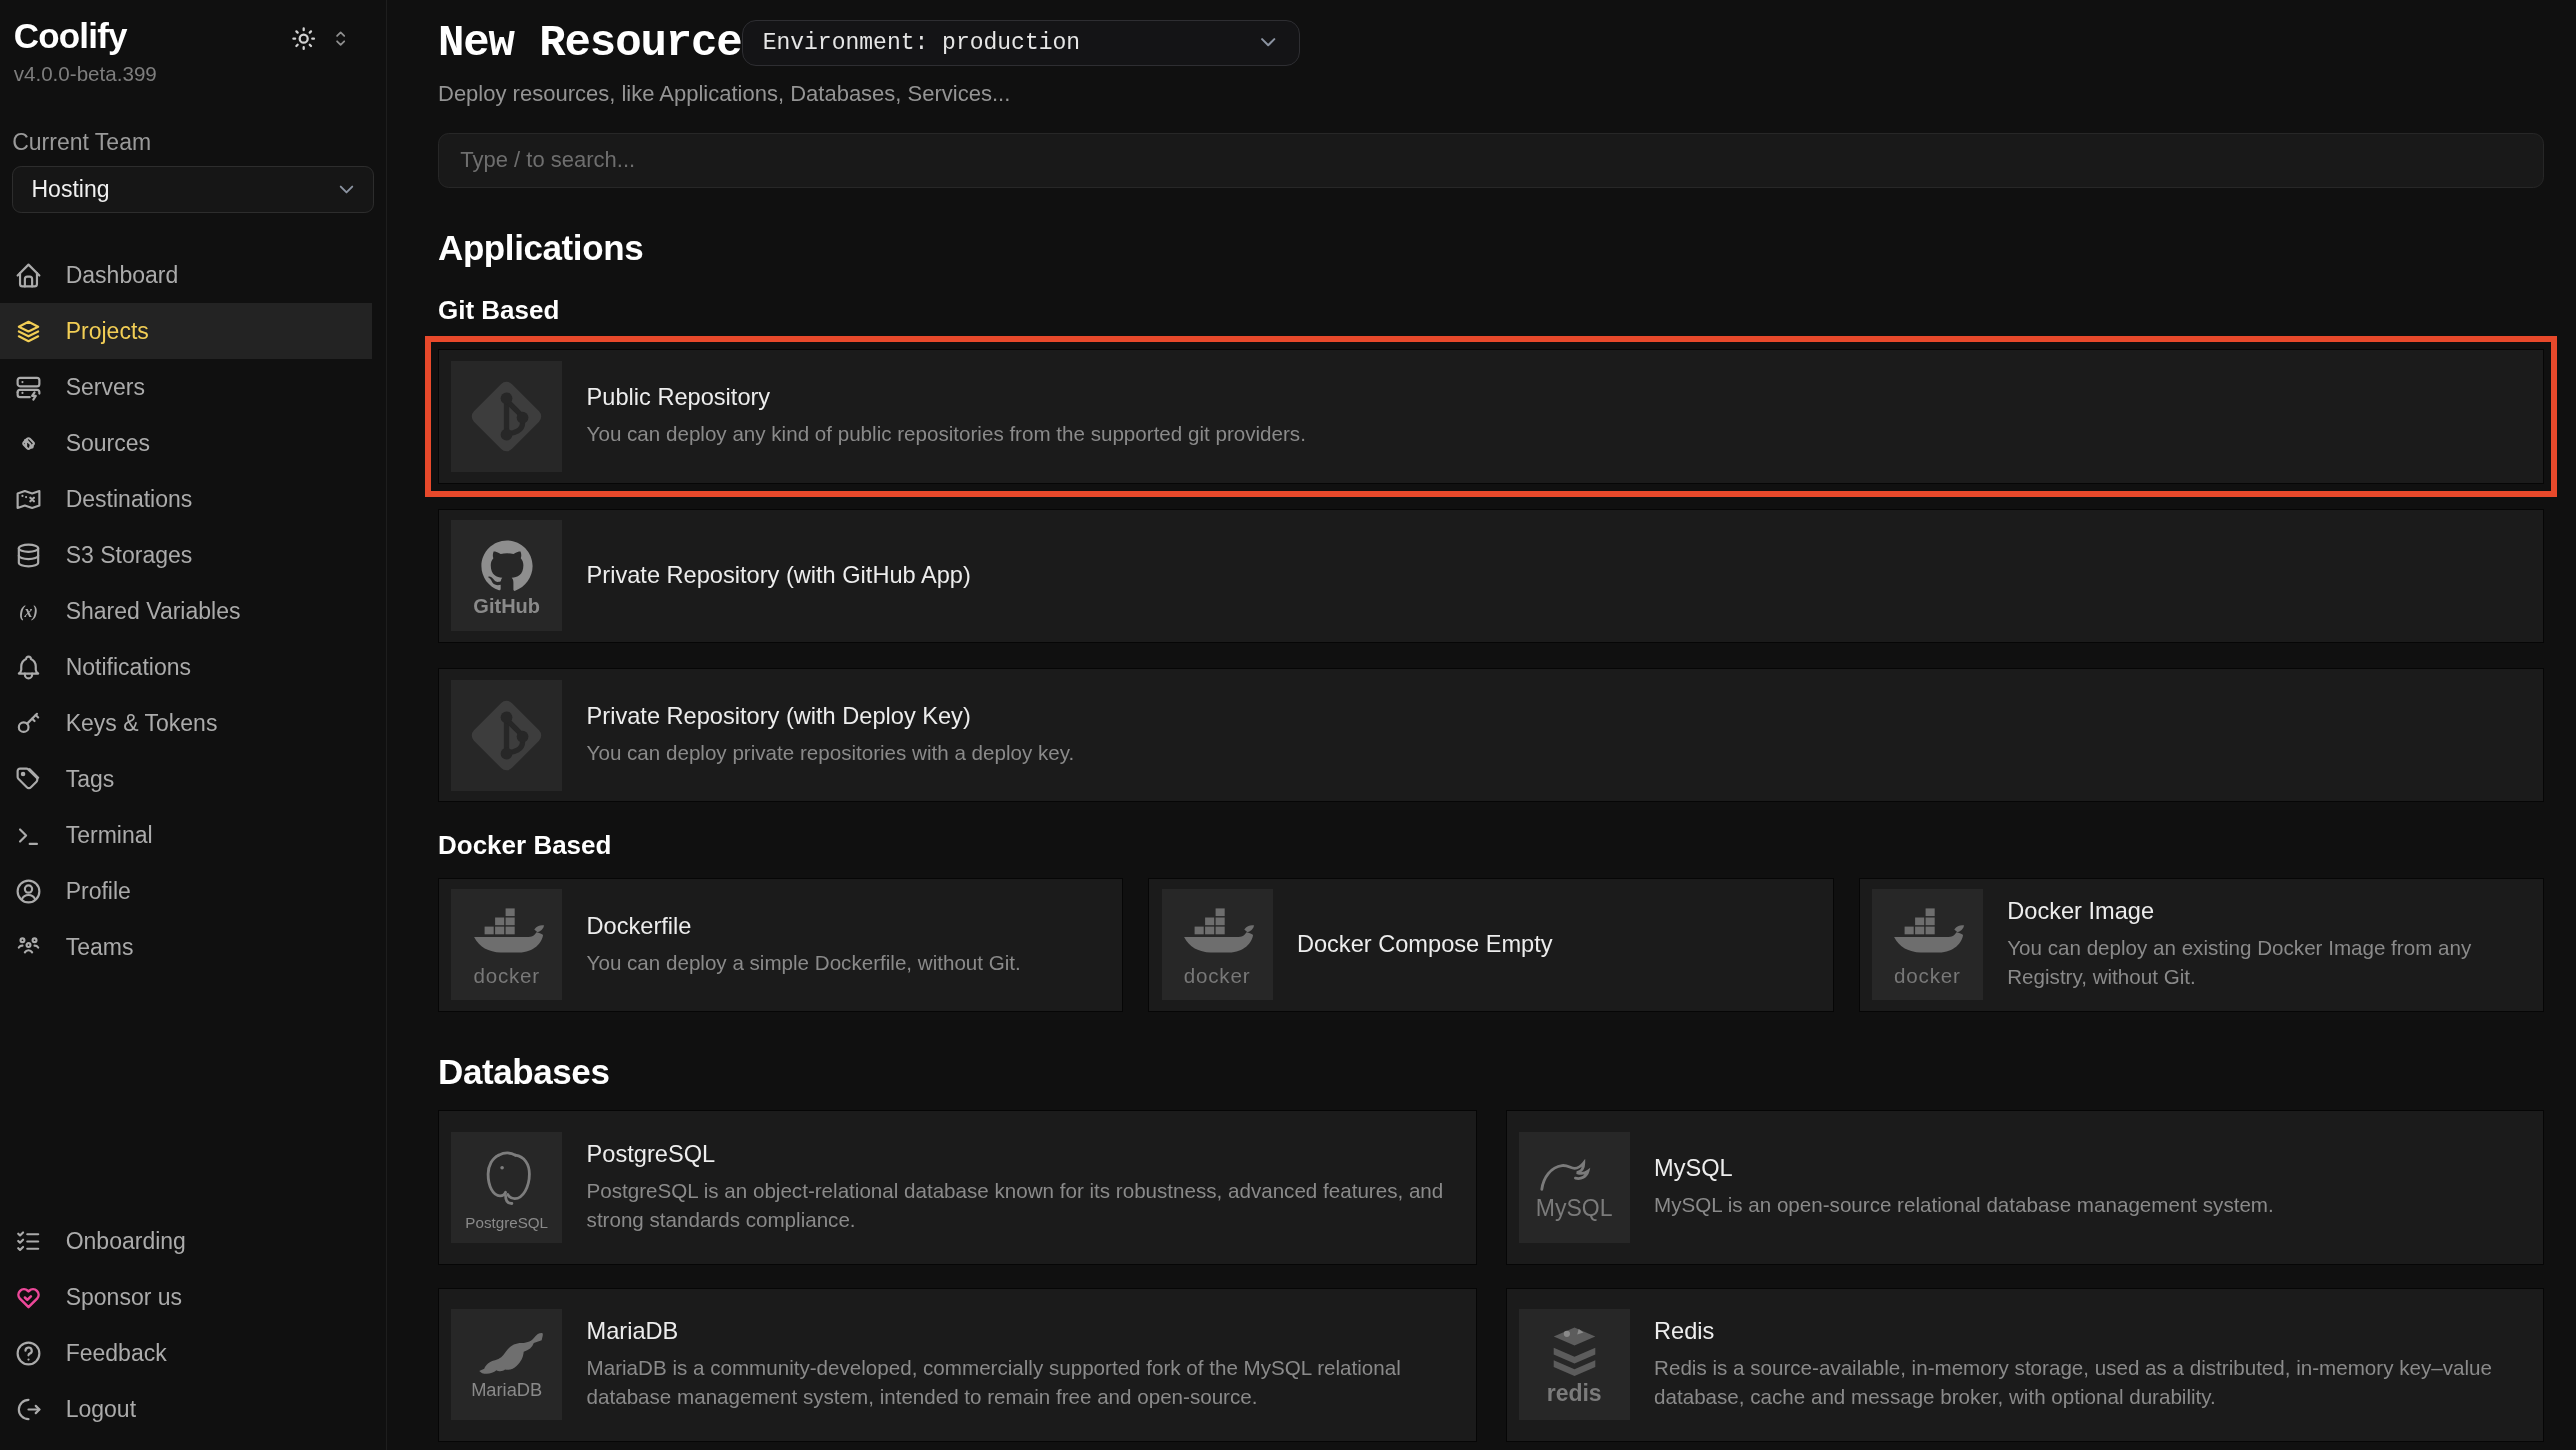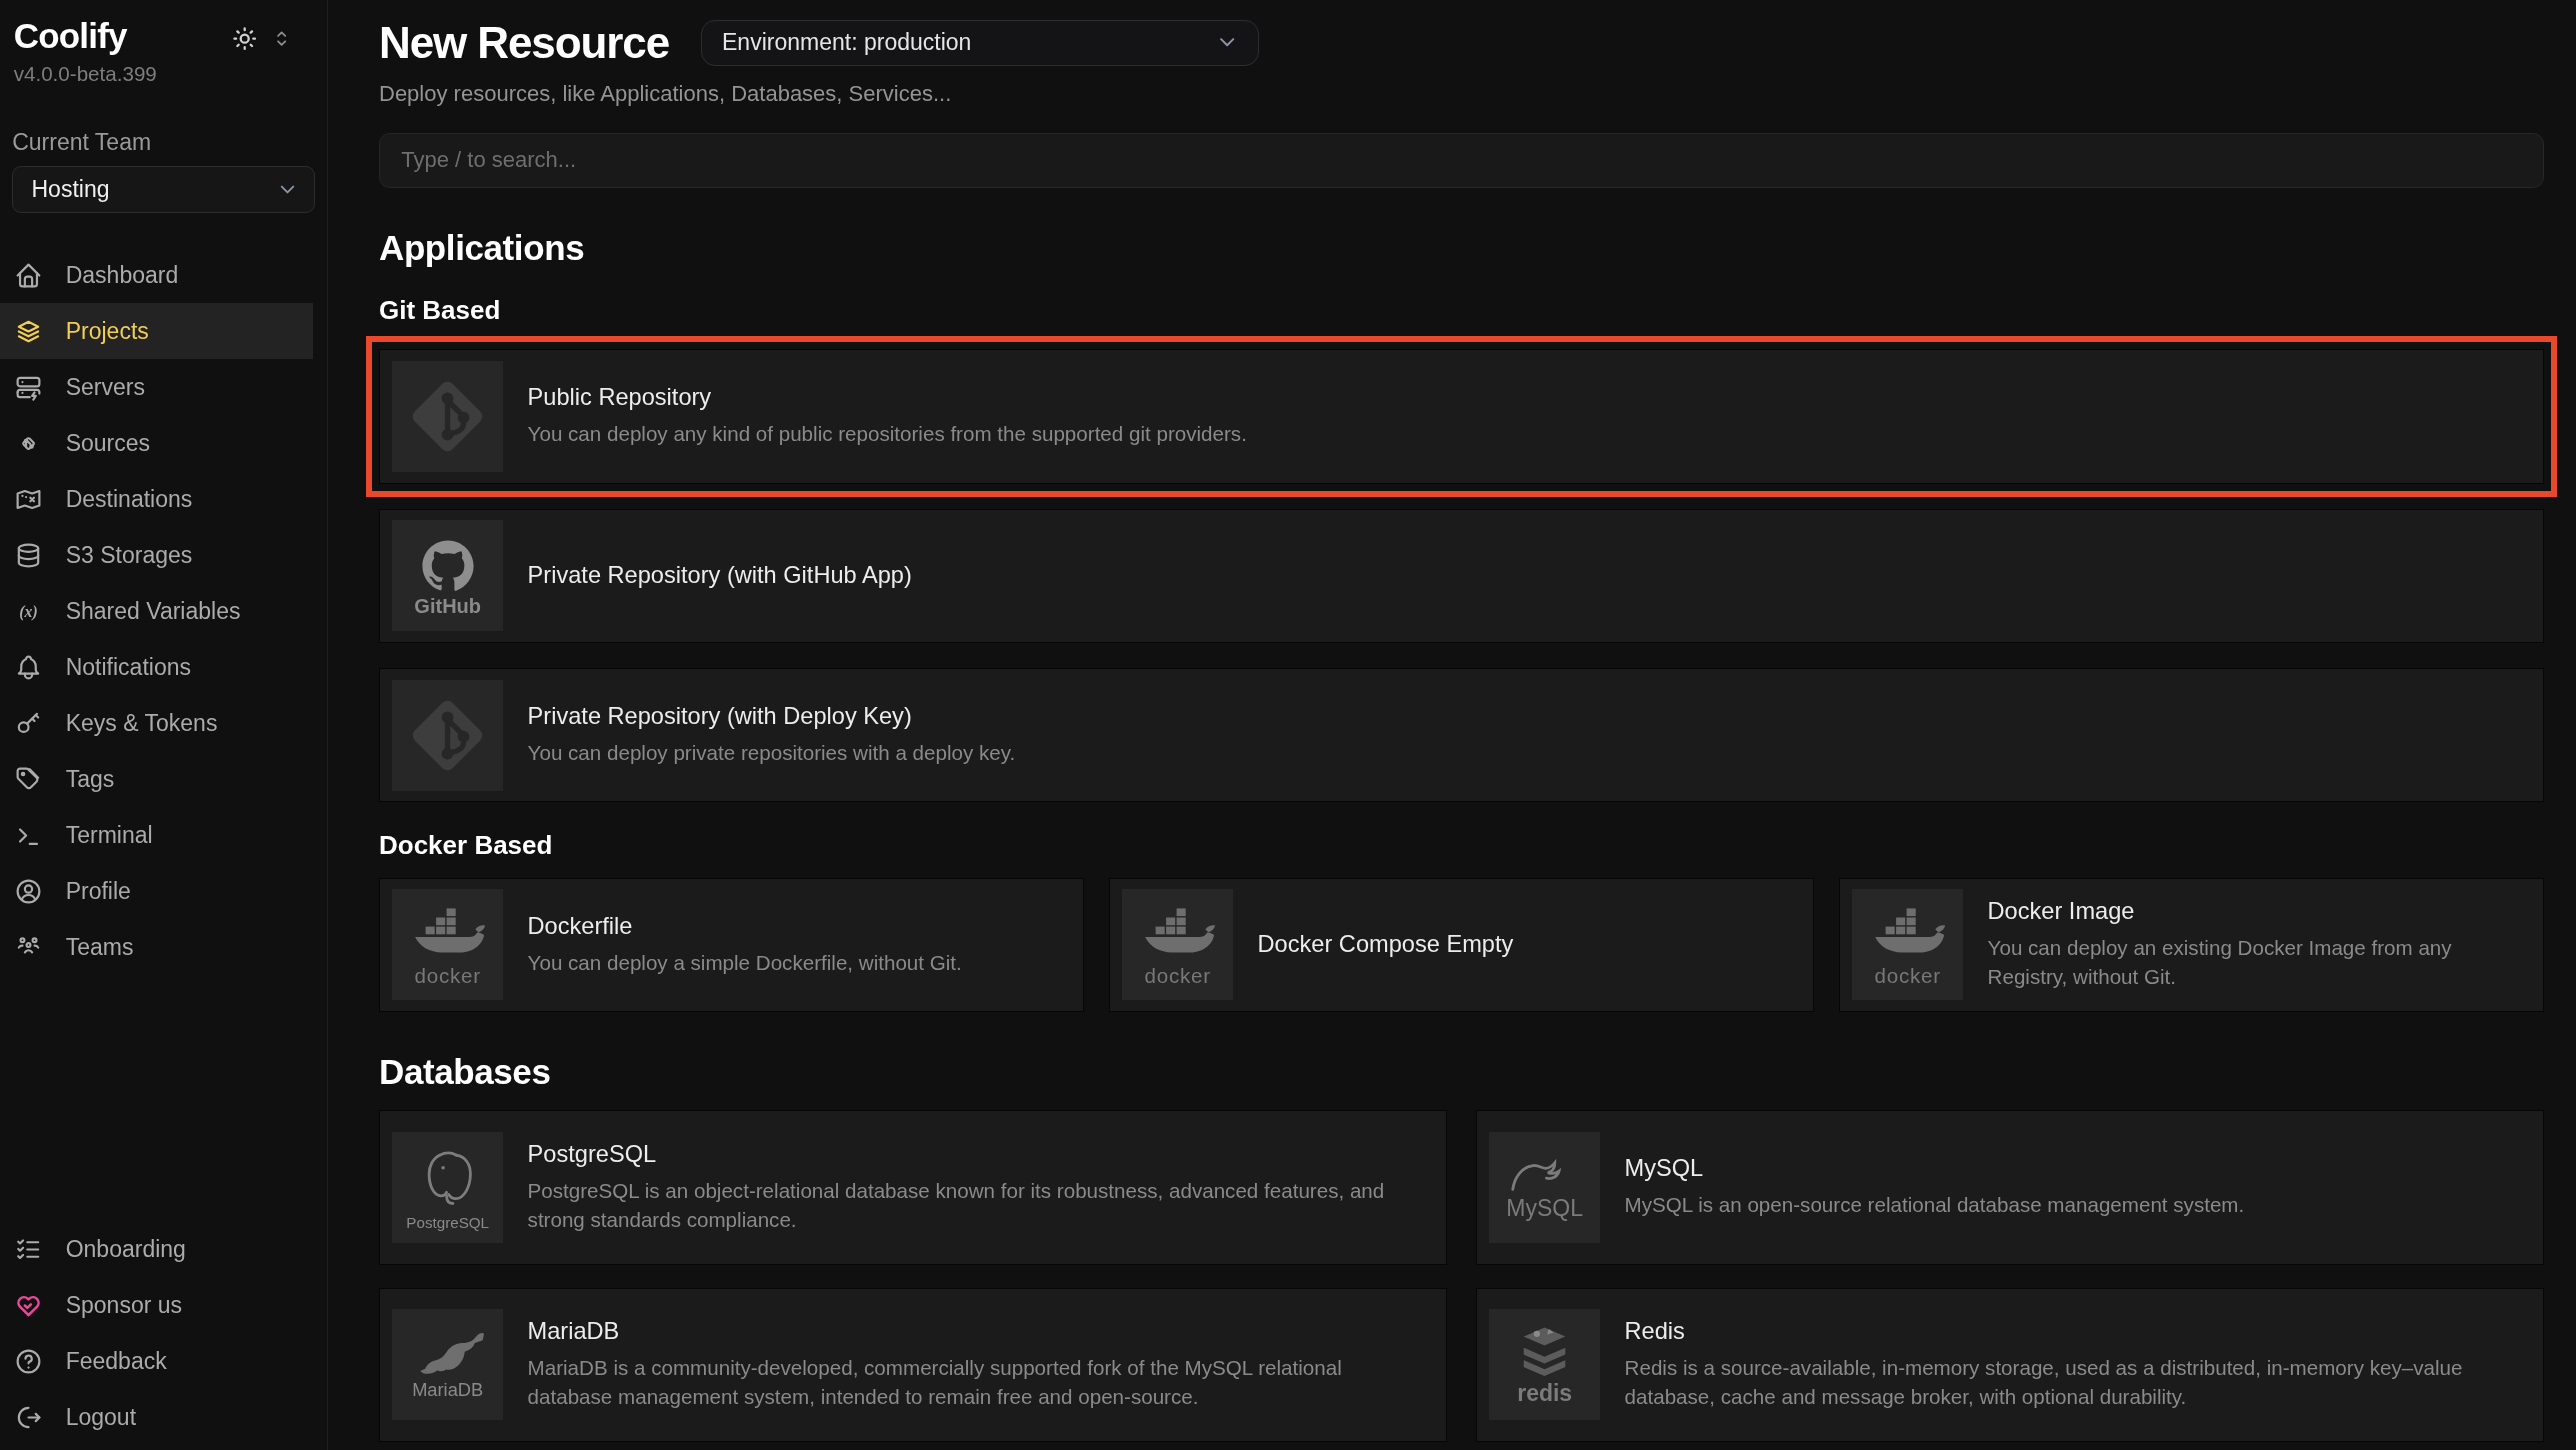--- a/index.html
+++ b/index.html
@@ -1,43 +1,43 @@
 <!DOCTYPE html>
 <html style="font-size:12.2px"><head>
 <meta charset="utf-8">
 <style>
   html,body{margin:0;padding:0;background:#0e0e0e;}
   *{box-sizing:border-box;}
   .app{width:2576px;height:1450px;overflow:hidden;display:flex;background:#101010;
        font-family:"Liberation Sans",sans-serif;-webkit-font-smoothing:antialiased;color:#ededed;}
 
   
-  .sidebar{width:328px;flex:none;display:flex;flex-direction:column;
-           border-right:1.5px solid #1e1e1e;padding:17px 0 5px;}
+  .sidebar{width:387px;flex:none;display:flex;flex-direction:column;
+           border-right:1.5px solid #1e1e1e;padding:17px 0 13px;}
   .brand-row{display:flex;align-items:flex-start;justify-content:space-between;padding:0 35px 0 13.7px;}
   .brand-row h1{margin:0;font-size:35px;font-weight:700;color:#ffffff;letter-spacing:-0.8px;line-height:1.1;}
   .brand-icons{display:flex;align-items:center;gap:12.2px;margin-top:7.6px;}
   .brand-icons svg{display:block;cursor:pointer;}
   .version{padding:6.1px 0 0 13.7px;font-size:20.6px;color:#7d7d7d;}
   .team-label{margin-top:43px;padding-left:12.2px;font-size:23px;color:#9a9a9a;}
   .team-select{margin:10.7px 12.2px 0;height:47px;border:1.5px solid #2d2d2d;border-radius:9.1px;background:#161616;
                display:flex;align-items:center;justify-content:space-between;padding:0 15.2px 0 18.3px;cursor:pointer;}
   .team-select span{font-size:23px;color:#f0f0f0;}
   .menu{margin-top:34px;display:flex;flex-direction:column;}
   .menu.footer{margin-top:auto;justify-content:flex-end;}
   .mi{display:flex;align-items:center;height:56px;padding-left:13.7px;margin-right:13.7px;
       color:#ababab;cursor:pointer;}
   .mi svg{flex:none;}
   .mi .lbl{margin-left:23px;font-size:23px;white-space:nowrap;}
   .mi.active{background:#232323;color:#f2ce55;}
   .mi .pink{color:#ec4899;}
 
   
   main{flex:1;padding:15.2px 32px 0 51px;min-width:0;}
-  .header-row{display:flex;align-items:center;gap:32px;height:55px;}
+  .header-row{display:flex;align-items:center;height:55px;font-family:Liberation Mono, monospace;}
   .header-row h2{margin:0;font-size:44px;font-weight:700;color:#ffffff;letter-spacing:-1.1px;white-space:nowrap;}
   .env-select{height:46px;width:558px;border:1.5px solid #2e2e32;border-radius:14px;background:#141416;
               display:flex;align-items:center;justify-content:space-between;padding:0 18.3px 0 20px;cursor:pointer;}
   .env-select span{font-size:23px;color:#e6e6e6;}
   .subtitle{margin:10.7px 0 0;font-size:22px;color:#949494;}
   .search{margin-top:26px;width:100%;height:55px;background:#191919;border:1.5px solid #272727;border-radius:10.7px;
           padding:0 21.3px;font-size:22px;color:#dddddd;outline:none;font-family:inherit;display:block;}
   .search::placeholder{color:#6e6e6e;}
   h3.sec{font-size:35px;font-weight:700;color:#ffffff;margin:40px 0 0;letter-spacing:-0.4px;}
   h4.sub{font-size:26px;font-weight:700;color:#ffffff;margin:27.4px 0 0;}

